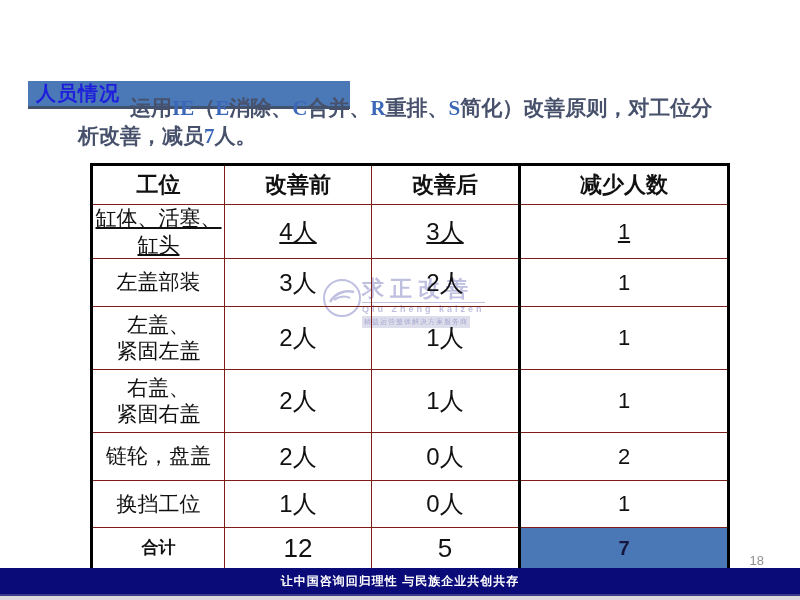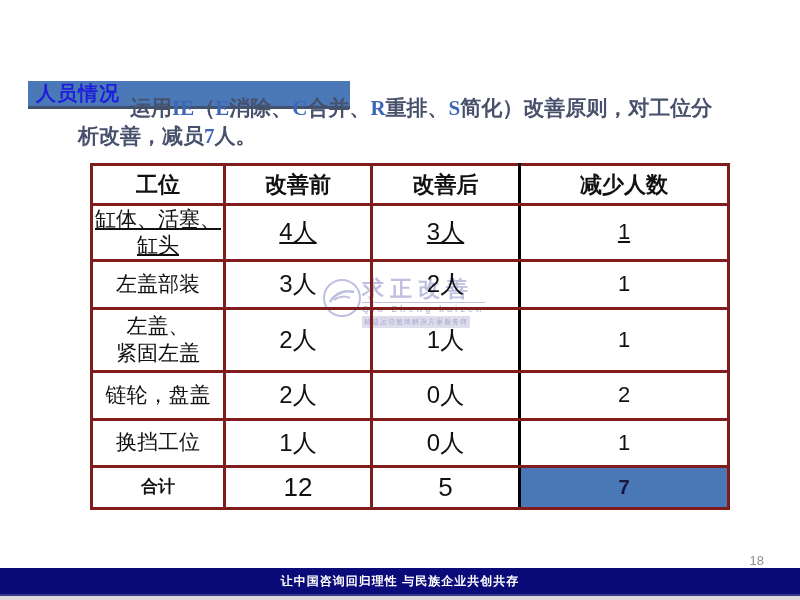--- a/index.html
+++ b/index.html
@@ -32,21 +32,21 @@
   .seg-cn{color:#47516B;}
   .seg-latin{color:#3C66B8;font-family:"Liberation Serif","DejaVu Serif",serif;}
   
   .table-wrap{position:absolute;left:90px;top:163px;z-index:2;}
   table.people{
     border-collapse:collapse;table-layout:fixed;width:637px;
     border:3px solid #000;background:transparent;
     font-family:"Liberation Serif","DejaVu Serif",serif;color:#111;
   }
   table.people td,table.people th{
-    border:3px solid #7f1d1d;text-align:center;vertical-align:middle;
+    border:1px solid #7f1d1d;text-align:center;vertical-align:middle;
     padding:0 2px;overflow:hidden;
   }
   table.people th{font-size:22px;font-weight:bold;}
   td.station{font-size:21px;white-space:pre-line;line-height:1.25;}
   td.num{font-family:"Liberation Sans","DejaVu Sans",sans-serif;font-size:24px;font-weight:normal;}
   td.reduction{font-family:"Liberation Sans","DejaVu Sans",sans-serif;font-size:22px;}
   .b-thick{border-right:3px solid #000 !important;}
   tr.h-header{height:40px;}
   tr.r1{height:54px;text-decoration:underline;} tr.r2{height:48px;} tr.r3{height:63px;}
   tr.r4{height:63px;} tr.r5{height:48px;} tr.r6{height:47px;} tr.r7{height:42px;}
@@ -129,20 +129,27 @@
         <td class="num b-thick">2人</td>
         <td class="reduction">1</td>
       </tr>
       <tr class="r3">
         <td class="station">左盖、
 紧固左盖</td>
         <td class="num">2人</td>
         <td class="num b-thick">1人</td>
         <td class="reduction">1</td>
       </tr>
+      <tr class="r4">
+        <td class="station">右盖、
+紧固右盖</td>
+        <td class="num">2人</td>
+        <td class="num b-thick">1人</td>
+        <td class="reduction">1</td>
+      </tr>
       <tr class="r5">
         <td class="station">链轮，盘盖</td>
         <td class="num">2人</td>
         <td class="num b-thick">0人</td>
         <td class="reduction">2</td>
       </tr>
       <tr class="r6">
         <td class="station">换挡工位</td>
         <td class="num">1人</td>
         <td class="num b-thick">0人</td>

